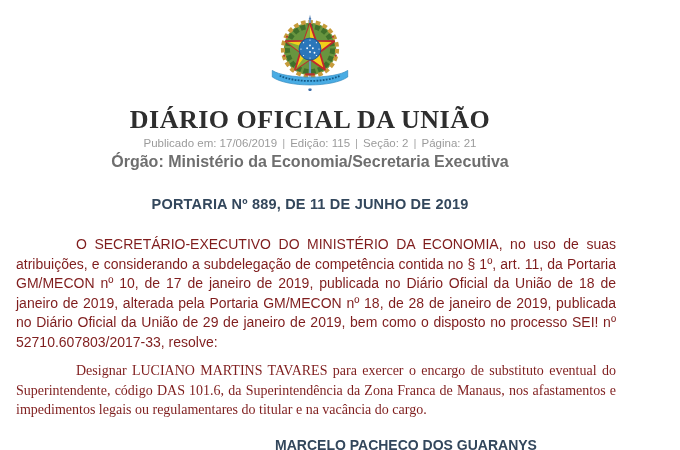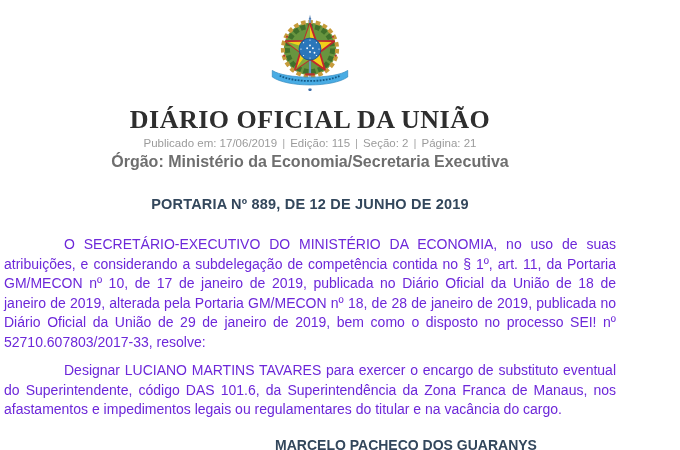--- a/index.html
+++ b/index.html
@@ -39,28 +39,28 @@
   h2.act-title {
     margin: 26px 0 0 0;
     text-align: center;
     font-size: 14.5px;
     line-height: 18px;
     font-weight: bold;
     letter-spacing: 0.2px;
     color: #33475c;
   }
   p.body-p {
-    margin: 22px 0 0 0;
+    margin: 22px 0 0 12px;
     font-size: 14px;
     line-height: 19.5px;
-    color: #6d28d9;
+    color: #7f1d1d;
     text-align: justify;
     text-indent: 60px;
   }
-  p.body-p + p.body-p { margin-top: 9px; }
+  p.body-p + p.body-p { margin-top: 9px; font-family: Liberation Serif, serif; }
   .signature {
     margin: 17px 0 0 192px;
     text-align: center;
     font-size: 14px;
     line-height: 17px;
     font-weight: bold;
     color: #33475c;
   }
 </style>
 </head>
@@ -110,18 +110,18 @@
       </svg>
     </span>
     <h1 class="gazette-title">DIÁRIO OFICIAL DA UNIÃO</h1>
     <div class="meta-line">
       <span>Publicado em: 17/06/2019</span><span class="sep">|</span><span>Edição: 115</span><span class="sep">|</span><span>Seção: 2</span><span class="sep">|</span><span>Página: 21</span>
     </div>
     <div class="organ-line">Órgão: Ministério da Economia/Secretaria Executiva</div>
   </header>
 
   <main>
-    <h2 class="act-title">PORTARIA Nº 889, DE 12 DE JUNHO DE 2019</h2>
+    <h2 class="act-title">PORTARIA Nº 889, DE 11 DE JUNHO DE 2019</h2>
     <p class="body-p">O SECRETÁRIO-EXECUTIVO DO MINISTÉRIO DA ECONOMIA, no uso de suas atribuições, e considerando a subdelegação de competência contida no § 1º, art. 11, da Portaria GM/MECON nº 10, de 17 de janeiro de 2019, publicada no Diário Oficial da União de 18 de janeiro de 2019, alterada pela Portaria GM/MECON nº 18, de 28 de janeiro de 2019, publicada no Diário Oficial da União de 29 de janeiro de 2019, bem como o disposto no processo SEI! nº 52710.607803/2017-33, resolve:</p>
     <p class="body-p">Designar LUCIANO MARTINS TAVARES para exercer o encargo de substituto eventual do Superintendente, código DAS 101.6, da Superintendência da Zona Franca de Manaus, nos afastamentos e impedimentos legais ou regulamentares do titular e na vacância do cargo.</p>
     <div class="signature">MARCELO PACHECO DOS GUARANYS</div>
   </main>
 </div>
 
 </body></html>

